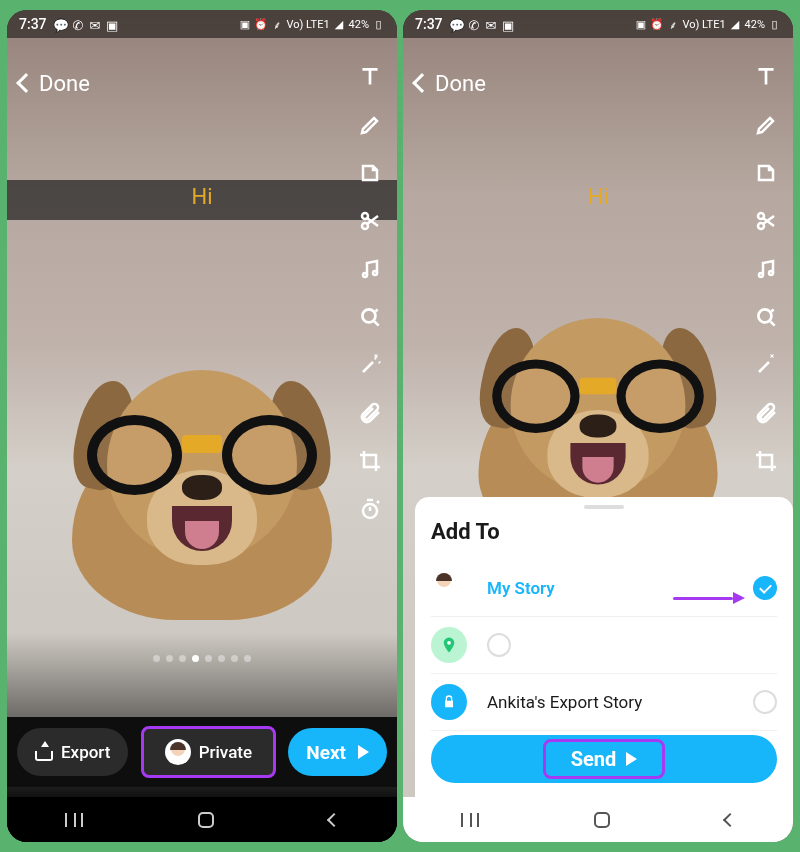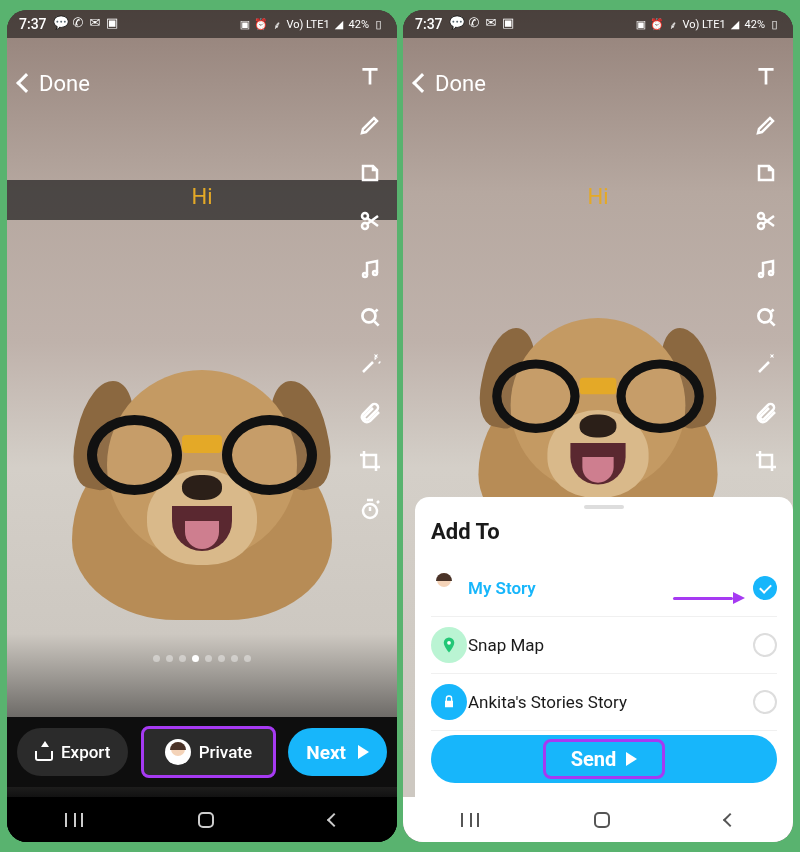--- a/index.html
+++ b/index.html
@@ -3,21 +3,21 @@
 <meta charset="utf-8">
 <style>
   * { box-sizing: border-box; margin:0; padding:0; }
   body { background:#59b36f; font-family: -apple-system, Roboto, Helvetica, Arial, sans-serif; }
   .stage { width:800px; height:852px; position:relative; background:#59b36f; padding:10px 0; }
   .phone { position:absolute; top:10px; width:390px; height:832px; background:#000; border-radius:20px; overflow:hidden; }
   .phone.left { left:7px; }
   .phone.right { right:7px; }
   
   .status-bar { height:28px; background:rgba(0,0,0,0.5); display:flex; justify-content:space-between; align-items:center; padding:0 12px; color:#fff; font-size:13px; position:absolute; top:0; left:0; right:0; z-index:20;}
-  .status-left { display:flex; align-items:flex-start; gap:4px; }
+  .status-left { display:flex; align-items:flex-end; gap:4px; }
   .status-right { display:flex; align-items:center; gap:3px; font-size:11px;}
   .status-left .time { font-weight:500; margin-right:4px; font-size:14px;}
   .stat-icon { width:13px; height:13px; display:inline-flex; align-items:center; justify-content:center; }
   
   .photo { position:absolute; inset:0; background:linear-gradient(180deg,#948179 0%, #b6a8a0 22%, #bfb2ab 40%, #d4cfc8 55%, #cdc8c1 75%, #0e0e0e 95%); }
   .photo::after{ content:""; position:absolute; top:170px; left:0; right:0; height:40px; background:rgba(30,30,30,.7);}
   
   .banner-text { position:absolute; top:174px; left:0; right:0; text-align:center; color:#e4a927; font-size:22px; z-index:5;}
   
   .topbar { position:absolute; top:48px; left:0; right:0; height:50px; display:flex; justify-content:space-between; align-items:center; padding:0 12px; z-index:10;}
@@ -69,21 +69,21 @@
   .nav-recent.l{border-left:2px solid #555;border-right:2px solid #555;position:relative;}
   .nav-recent.l::before{content:"";position:absolute;left:7px;top:0;width:2px;height:14px;background:#555;}
   .nav-home{width:16px;height:16px;border:2px solid #ccc;border-radius:5px;}
   .nav-home.l{border-color:#555;}
   .nav-back{width:10px;height:10px;border-left:2px solid #ccc;border-bottom:2px solid #ccc;transform:rotate(45deg);}
   .nav-back.l{border-color:#555;}
   
   .sheet{position:absolute;bottom:45px;left:12px;right:0;background:#fff;border-radius:14px 14px 0 0;z-index:30;padding:8px 16px 14px;}
   .grab{width:40px;height:4px;background:#ddd;border-radius:2px;margin:0 auto 10px;}
   .sheet h2{font-size:22px;font-weight:700;color:#1a1a1a;margin:6px 0 16px;}
-  .sheet-row{display:flex;align-items:center;gap:1px;padding:10px 0;border-bottom:1px solid #f0f0f0;}
+  .sheet-row{display:flex;align-items:center;gap:20px;padding:10px 0;border-bottom:1px solid #f0f0f0;}
   .sheet-row:last-of-type{border-bottom:none;}
   .row-icon{width:36px;height:36px;border-radius:50%;display:flex;align-items:center;justify-content:center;flex-shrink:0;}
   .row-icon.green{background:#baf4d3;}
   .row-icon.blue{background:#17b6fb;}
   .row-label{flex:1;font-size:17px;color:#1a1a1a;}
   .row-label.selected{color:#17b6fb;font-weight:600;}
   .check-radio{width:24px;height:24px;border-radius:50%;border:2px solid #ddd;}
   .check-radio.on{border:none;background:#17b6fb;display:flex;align-items:center;justify-content:center;}
   .check-radio.on::after{content:"";width:9px;height:5px;border-left:2.5px solid #fff;border-bottom:2.5px solid #fff;transform:rotate(-45deg);margin-top:-2px;}
   .send-btn{margin-top:4px;width:100%;height:48px;background:#17b6fb;border-radius:26px;display:flex;align-items:center;justify-content:center;color:#fff;font-size:20px;font-weight:700;gap:6px;}
@@ -366,31 +366,30 @@
           <div class="arrow-head"></div>
     </div>
 
     <div class="sheet-row">
       <span class="row-icon green">
         <svg width="18" height="18" viewBox="0 0 24 24" fill="#22c776">
               <path d="M12 2a7 7 0 00-7 7c0 5 7 13 7 13s7-8 7-13a7 7 0 00-7-7z"></path>
               <circle cx="12" cy="9" r="2.5" fill="#fff"></circle>
             </svg>
       </span>
-      <span class="row-label">Snap Map</span>
       <span class="check-radio"></span>
     </div>
 
     <div class="sheet-row">
       <span class="row-icon blue">
         <svg width="16" height="16" viewBox="0 0 24 24" fill="#fff">
               <path d="M7 10V7a5 5 0 0110 0v3h1v10H6V10h1zm2 0h6V7a3 3 0 00-6 0v3z"></path>
             </svg>
       </span>
-      <span class="row-label">Ankita's Stories Story</span>
+      <span class="row-label">Ankita's Export Story</span>
       <span class="check-radio"></span>
     </div>
 
     <div class="send-btn">
       <span class="send-inner-hl highlight-purple">
         <span>Send</span>
         <span class="send-arrow"></span>
       </span>
     </div>
   </div>

